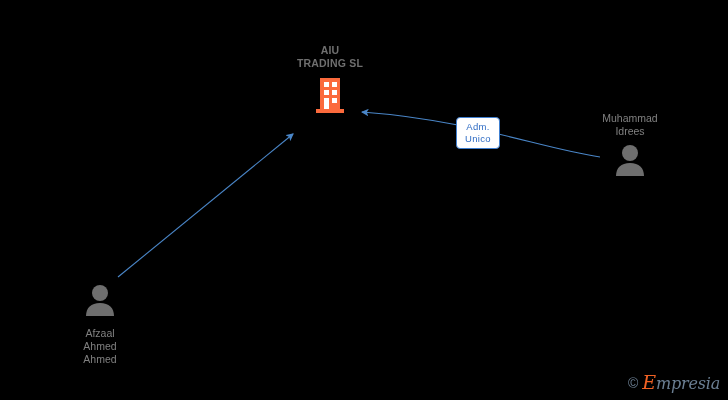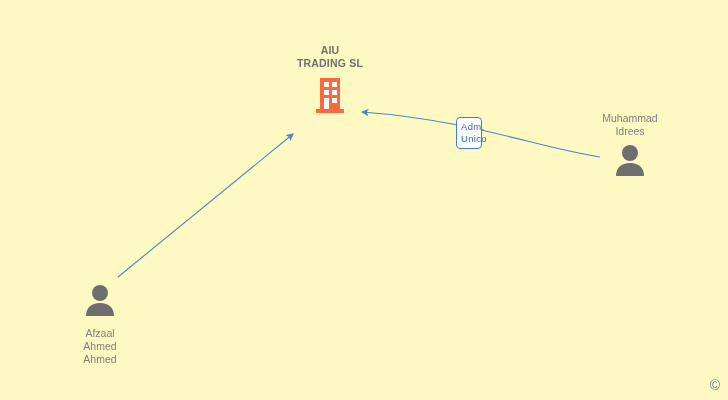--- a/index.html
+++ b/index.html
@@ -4,21 +4,21 @@
 <style>
   html, body {
     margin: 0;
     padding: 0;
     background: #ffffff;
   }
   #canvas {
     position: relative;
     width: 728px;
     height: 400px;
-    background: #fef9c3;
+    background: #000000;
     overflow: hidden;
     font-family: "Liberation Sans", sans-serif;
   }
   #edges {
     position: absolute;
     left: 0;
     top: 0;
     width: 728px;
     height: 400px;
     pointer-events: none;
@@ -80,21 +80,21 @@
     border-radius: 4px;
     color: #2f6cc4;
     font-size: 9.5px;
     line-height: 12px;
     text-align: center;
     padding: 3px 4px 3px 4px;
     white-space: pre-line;
     letter-spacing: 0.3px;
   }
   .edge-label.socio { left: 183px; top: 190px; width: 44px; }
-  .edge-label.adm   { left: 456px; top: 117px; width: 26px; }
+  .edge-label.adm   { left: 456px; top: 117px; width: 44px; }
 
   
   .watermark {
     position: absolute;
     right: 8px;
     bottom: 8px;
     display: flex;
     align-items: center;
     gap: 4px;
   }
@@ -176,15 +176,16 @@
       </svg>
     </div>
   </div>
 
 
   <div class="edge-label adm">Adm.
 Unico</div>
 
   <div class="watermark">
     <span class="wm-c">©</span>
+    <span class="wm-text"><span class="wm-e">E</span><span>mpresia</span></span>
   </div>
 
 </div>
 
 </body></html>

